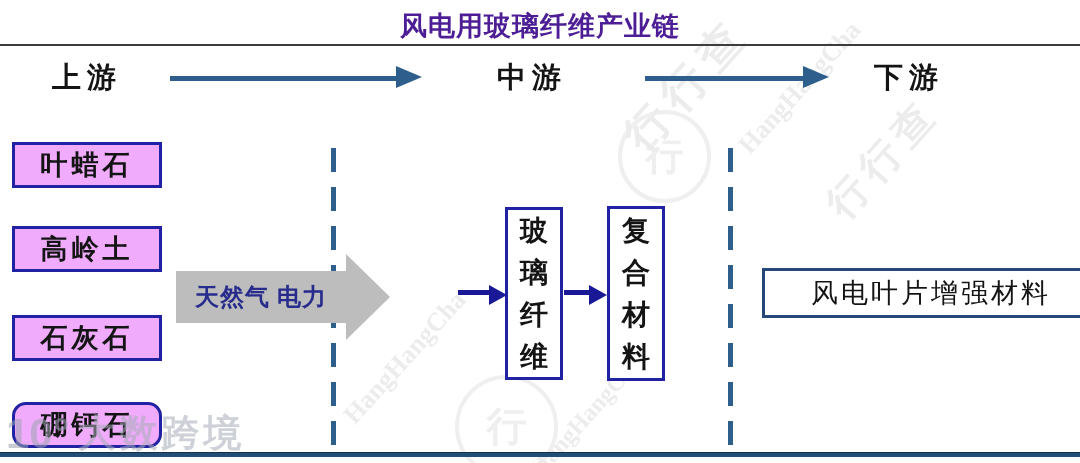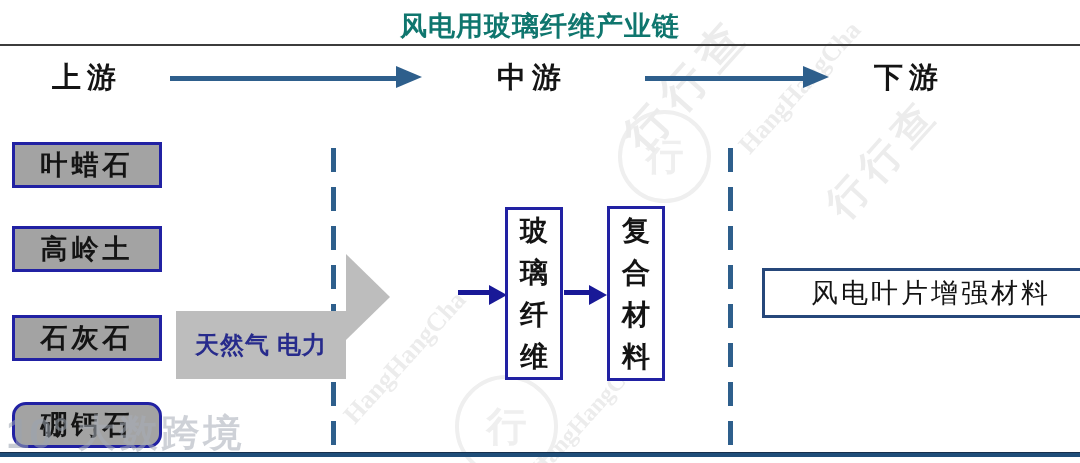--- a/index.html
+++ b/index.html
@@ -2,38 +2,38 @@
 <html><head>
 <meta charset="utf-8">
 <style>
   html,body{margin:0;padding:0;background:#fff;}
   #stage{
     position:relative;width:1080px;height:463px;background:#ffffff;
     font-family:"Liberation Serif","DejaVu Serif",serif;overflow:hidden;
   }
   .abs{position:absolute;}
   
-  .title{left:0;top:8px;width:1080px;text-align:center;font-size:27px;font-weight:bold;color:#0f766e;letter-spacing:1px;z-index:5;}
+  .title{left:0;top:8px;width:1080px;text-align:center;font-size:27px;font-weight:bold;color:#4c1d95;letter-spacing:1px;z-index:5;}
   .top-rule{left:0;top:44px;width:1080px;height:2px;background:#3c3c3c;z-index:4;}
   .bottom-rule{left:0;top:452px;width:1080px;height:5px;background:#1F4E79;border-top:1px solid #16304d;box-sizing:border-box;z-index:4;}
   
   .stage-label{top:58px;font-size:29px;font-weight:bold;color:#141414;letter-spacing:6px;z-index:5;}
   .shaft{height:5px;background:#2E5F8C;z-index:3;}
   .head-right{width:0;height:0;z-index:3;}
   .stage-head{border-top:11px solid transparent;border-bottom:11px solid transparent;border-left:26px solid #2E5F8C;}
   
   .dash-v{top:148px;width:5px;height:307px;z-index:1;
     background:repeating-linear-gradient(to bottom,#2E5F8C 0 24px,transparent 24px 39px);}
   
   .mat-box{left:12px;width:150px;height:46px;border:3px solid #2121A3;box-sizing:border-box;
     display:flex;align-items:center;justify-content:center;font-size:27px;font-weight:bold;color:#141414;
-    letter-spacing:4px;background:#a3a3a3;z-index:5;}
+    letter-spacing:4px;background:#f0abfc;z-index:5;}
   
-  .gray-body{left:176px;top:271px;width:170px;height:68px;background:#BDBDBD;z-index:2;
-    display:flex;align-items:center;justify-content:center;margin-top:40px;}
+  .gray-body{left:176px;top:271px;width:170px;height:52px;background:#BDBDBD;z-index:2;
+    display:flex;align-items:center;justify-content:center;}
   .gray-head{left:346px;top:254px;border-top:43px solid transparent;border-bottom:43px solid transparent;
     border-left:44px solid #BDBDBD;z-index:2;}
   .energy-text{font-size:24px;font-weight:bold;color:#272B8C;white-space:nowrap;letter-spacing:1px;}
   
   .vbox{border:3px solid #2121A3;box-sizing:border-box;background:#fff;z-index:5;
     display:flex;align-items:center;justify-content:center;text-align:center;
     font-size:28px;font-weight:bold;color:#141414;line-height:42px;word-break:break-all;}
   .vbox .inner{width:30px;}
   .flow-shaft{height:5px;background:#191997;top:290px;z-index:3;}
   .flow-head{border-top:10px solid transparent;border-bottom:10px solid transparent;border-left:18px solid #191997;top:285px;z-index:3;}

